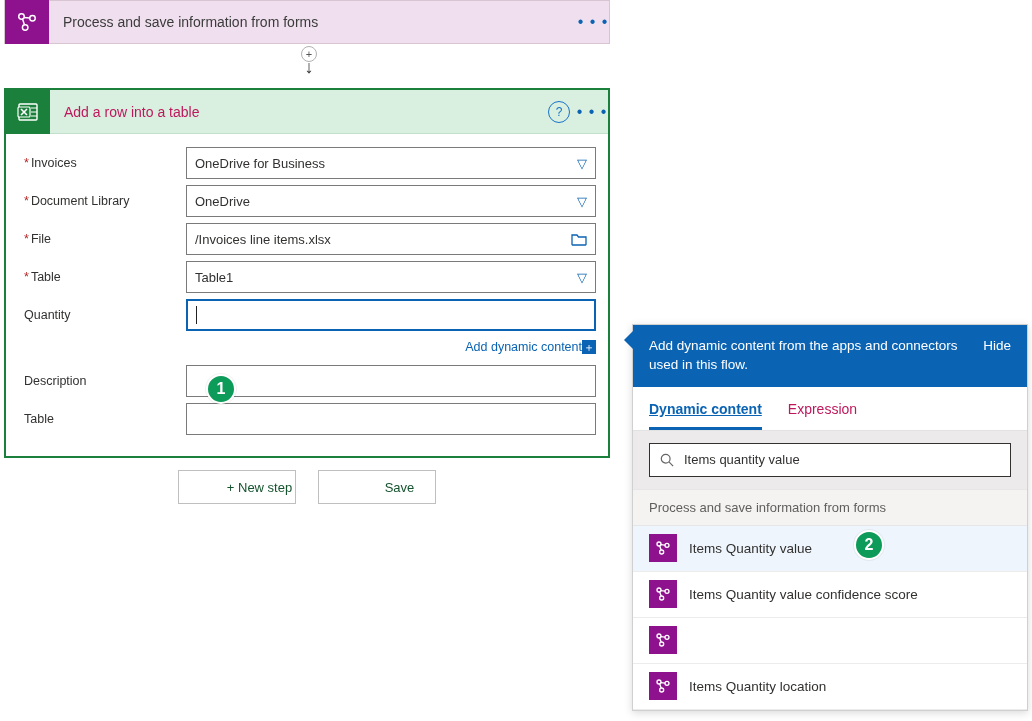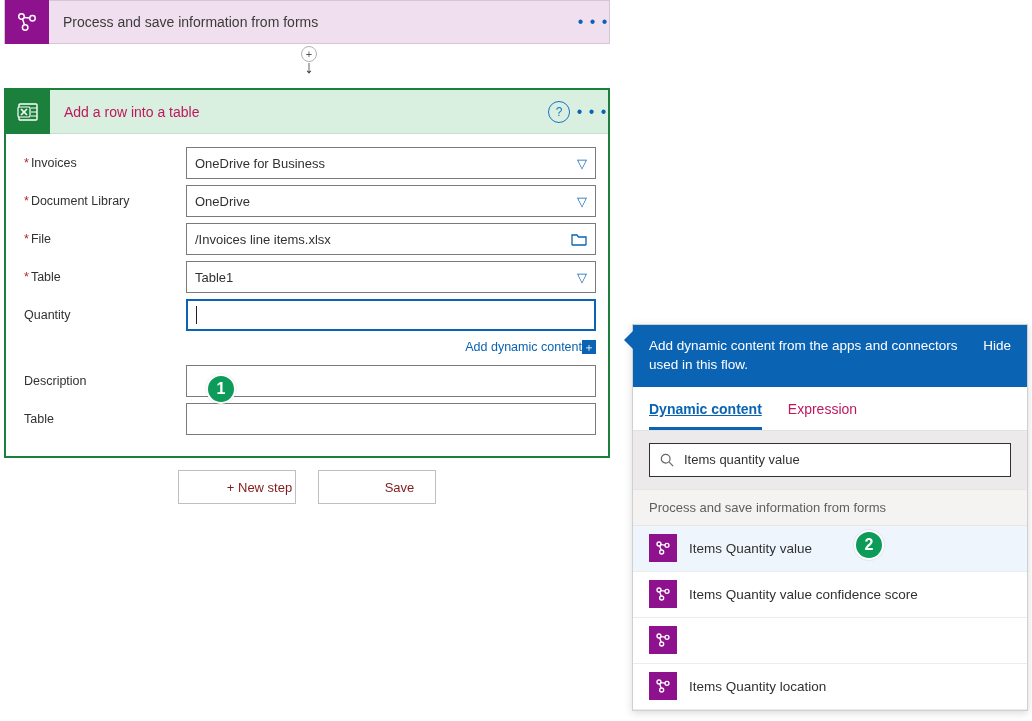--- a/index.html
+++ b/index.html
@@ -158,21 +158,21 @@
     z-index:50;
   }
 
   
   .footer-buttons {
     position:absolute; left:4px; top:470px; width:606px;
     display:flex; gap:22px; justify-content:center;
   }
   .footer-buttons button {
     height:34px; width:118px; background:#fff; border:1px solid #bfbfbf;
-    font-size:13px; color:#7f1d1d; cursor:pointer;padding-left:45px;
+    font-size:13px; color:#14532d; cursor:pointer;padding-left:45px;
   }
 
   
   .dc-panel {
     position:absolute;
     left:632px; top:324px; width:396px;
     border:1px solid #d0d0d0;
     background:#fff;
     box-shadow:0 2px 8px rgba(0,0,0,.15);
   }

